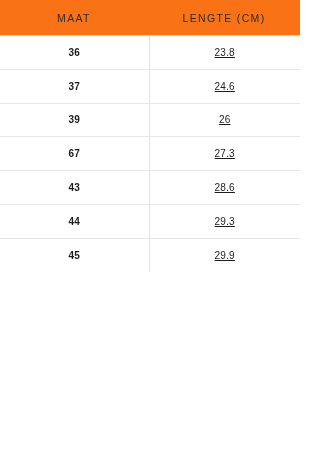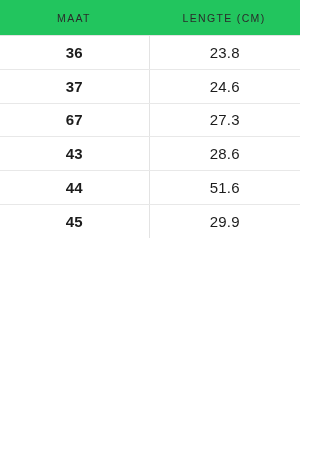--- a/index.html
+++ b/index.html
@@ -19,21 +19,21 @@
     width: 300px;
     border-collapse: collapse;
     table-layout: fixed;
   }
 
   .size-table col.col-size  { width: 149px; }
   .size-table col.col-value { width: 151px; }
 
   
   thead tr.header-row {
-    background: #22c55e;
+    background: #f97316;
     padding-left: 14px;
   }
   thead th {
     height: 35px;
     padding: 0;
     margin: 0;
     font-weight: 400;
     font-size: 10.5px;
     letter-spacing: 1.35px;
     color: #2b2b2b;
@@ -47,36 +47,37 @@
   thead th.header-value { padding-right: 1px; }
 
   
   tbody tr.data-row {
     background: #ffffff;
   }
   tbody td {
     height: 32.8px;
     padding: 0;
     margin: 12px;
-    font-size: 15px;
+    font-size: 10px;
     color: #1c1c1c;
     text-align: center;
     vertical-align: middle;
     border: 0;
     border-bottom: 1px solid #e8e8e8;
     white-space: nowrap;
   }
   tbody td.cell-size {
     font-weight: 700;
     letter-spacing: 0.2px;
   }
   tbody td.cell-value {
     font-weight: 400;
     letter-spacing: 0.2px;
     border-left: 1px solid #e3e3e3;
+    text-decoration: underline;
   }
   tbody tr.data-row:last-child td {
     border-bottom: 0;
   }
 </style>
 </head>
 <body>
 
 <table class="size-table">
   <colgroup>
@@ -93,29 +94,33 @@
 
   <tr class="data-row">
         <td class="cell-size">36</td>
         <td class="cell-value">23.8</td>
       </tr>
       <tr class="data-row">
         <td class="cell-size">37</td>
         <td class="cell-value">24.6</td>
       </tr>
       <tr class="data-row">
+        <td class="cell-size">39</td>
+        <td class="cell-value">26</td>
+      </tr>
+      <tr class="data-row">
         <td class="cell-size">67</td>
         <td class="cell-value">27.3</td>
       </tr>
       <tr class="data-row">
         <td class="cell-size">43</td>
         <td class="cell-value">28.6</td>
       </tr>
       <tr class="data-row">
         <td class="cell-size">44</td>
-        <td class="cell-value">51.6</td>
+        <td class="cell-value">29.3</td>
       </tr>
       <tr class="data-row">
         <td class="cell-size">45</td>
         <td class="cell-value">29.9</td>
       </tr>
     </tbody>
 </table>
 
 </body></html>

